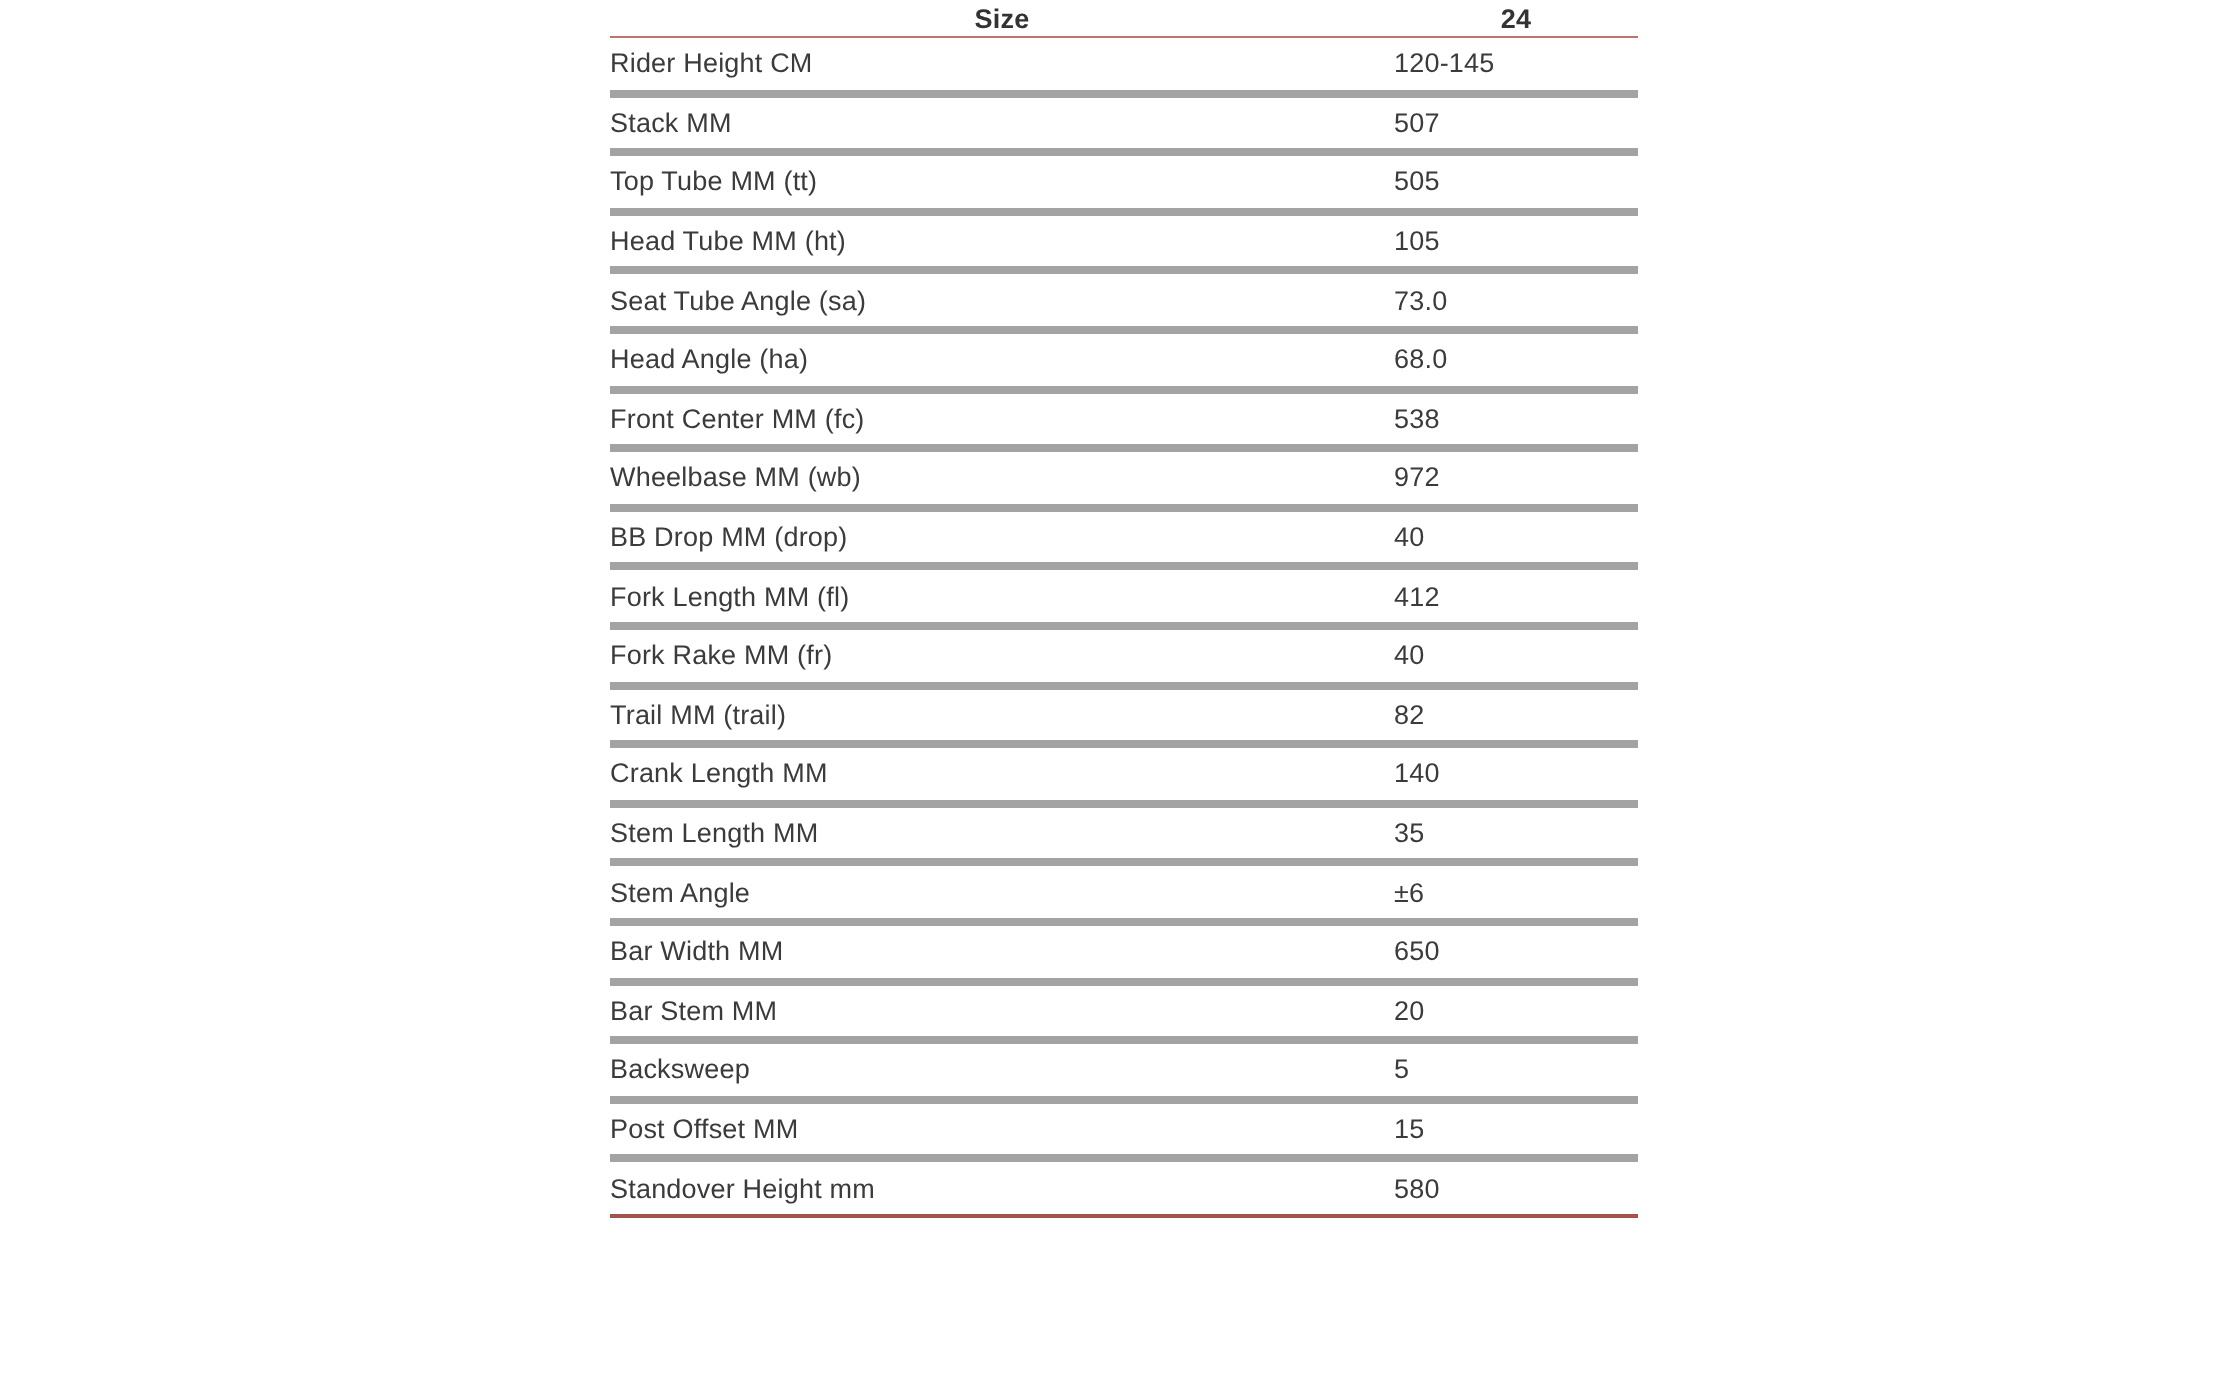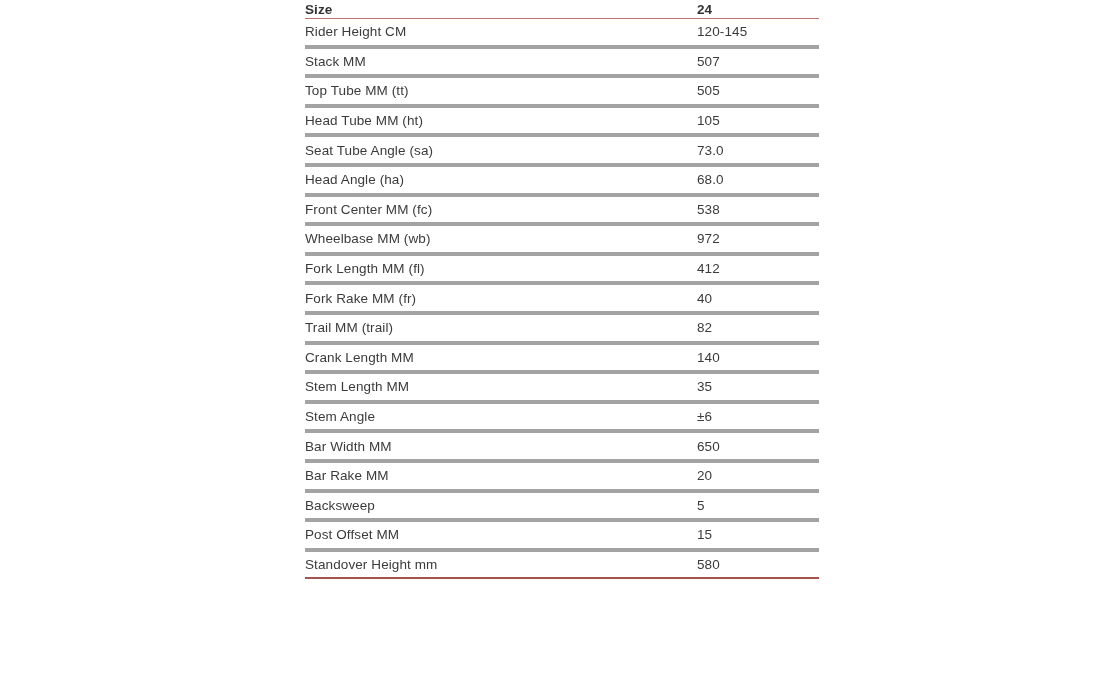--- a/index.html
+++ b/index.html
@@ -27,21 +27,21 @@
     width: 100%;
     border-collapse: collapse;
     table-layout: fixed;
     font-size: 13.5px;
     color: #3b3b3b;
     letter-spacing: 0.1px;
   }
   table.geo-table col.label-col { width: 392px; }
   table.geo-table col.value-col { width: 122px; }
   table.geo-table th {
-    text-align: left;
+    text-align: center;
     font-weight: 700;
     height: 18px;
     padding: 0;
     vertical-align: middle;
     border-bottom: 1px solid #c0736d;
     color: #333333;
   }
   table.geo-table td {
     height: 25.6px;
     padding: 0;
@@ -106,20 +106,24 @@
   <tr>
     <td>Front Center MM (fc)</td>
     <td>538</td>
   </tr>
 
   <tr>
     <td>Wheelbase MM (wb)</td>
     <td>972</td>
   </tr>
 
+  <tr>
+    <td>BB Drop MM (drop)</td>
+    <td>40</td>
+  </tr>
 
   <tr>
     <td>Fork Length MM (fl)</td>
     <td>412</td>
   </tr>
 
   <tr>
     <td>Fork Rake MM (fr)</td>
     <td>40</td>
   </tr>
@@ -143,21 +147,21 @@
     <td>Stem Angle</td>
     <td>±6</td>
   </tr>
 
   <tr>
     <td>Bar Width MM</td>
     <td>650</td>
   </tr>
 
   <tr>
-    <td>Bar Rake MM</td>
+    <td>Bar Stem MM</td>
     <td>20</td>
   </tr>
 
   <tr>
     <td>Backsweep</td>
     <td>5</td>
   </tr>
 
   <tr>
     <td>Post Offset MM</td>

